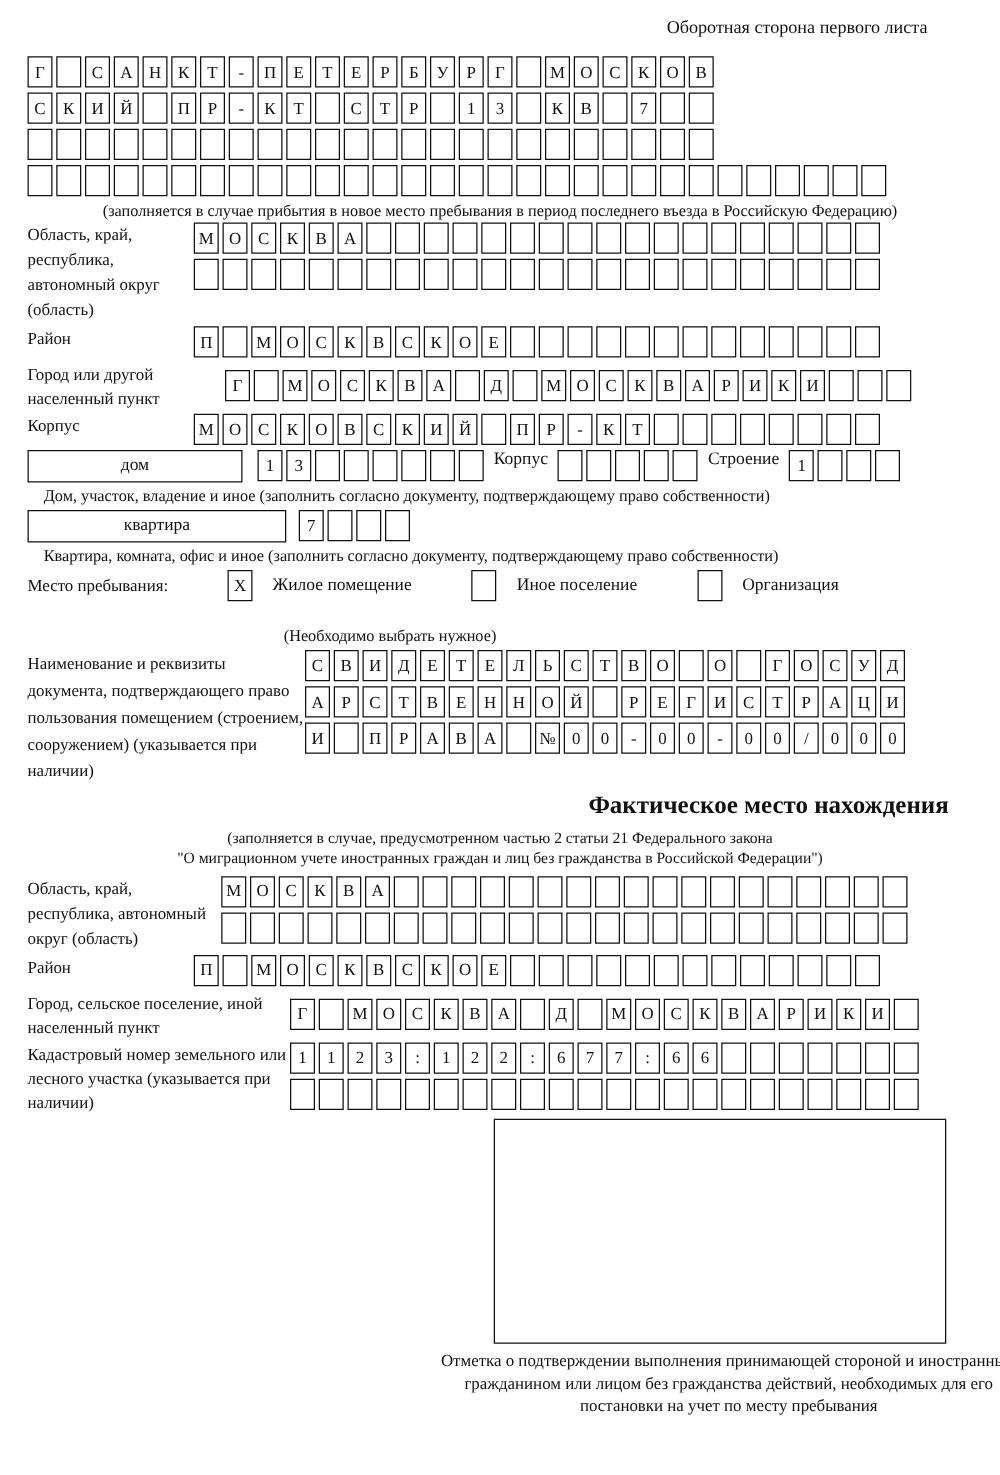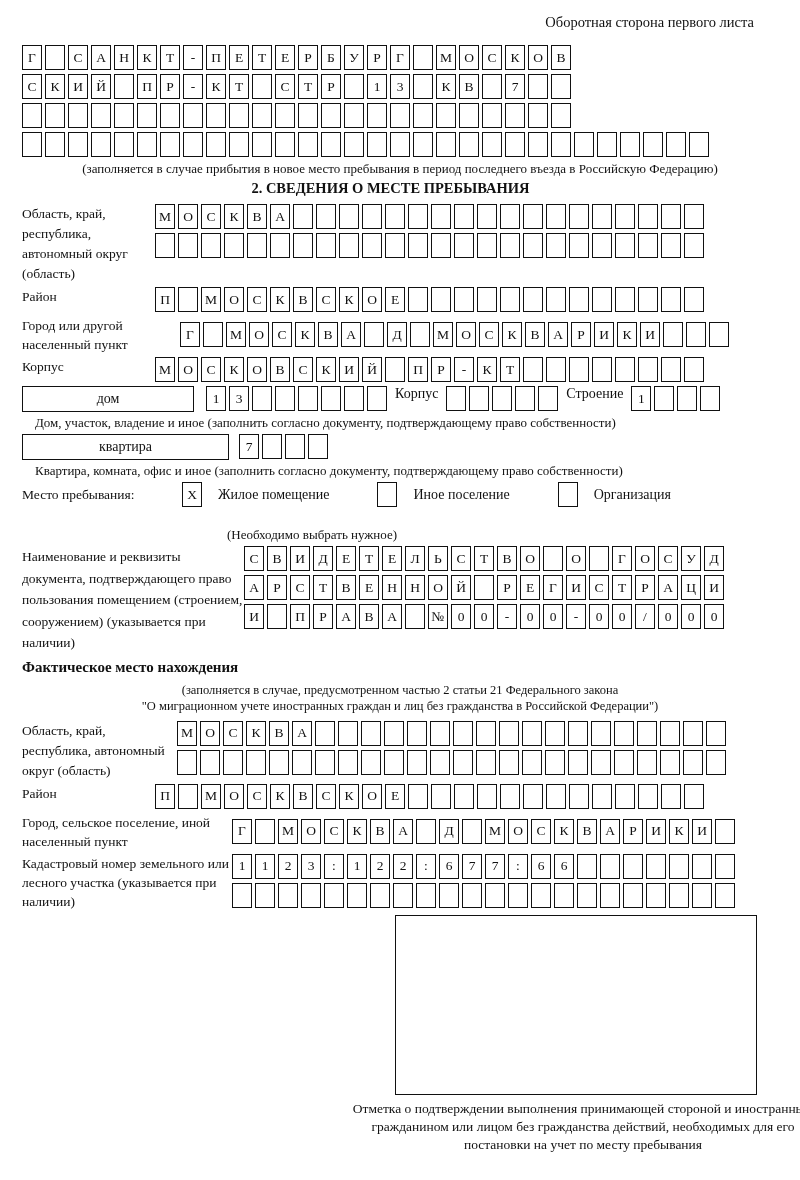--- a/index.html
+++ b/index.html
@@ -8,21 +8,21 @@
     width:800px;height:1180px;
     box-sizing:border-box;
     padding:14px 0 0 22px;
     background:#fff;
     color:#111;
     font-family:"Liberation Serif", serif;
     overflow:hidden;
   }
   .corner{
     text-align:right;
-    padding-right:46px;
+    padding-right:58px;
     font-size:14.5px;
     margin-bottom:14px;
   }
   
   .cellrow{display:flex;gap:3px;height:26px;align-items:flex-start;flex:none;}
   .cell{
     display:inline-flex;flex:none;
     width:18px;height:23px;
     border:1.6px solid #111;
     align-items:center;justify-content:center;
@@ -55,21 +55,21 @@
   .wb170{width:170px;margin-right:12px;}
   .wb205{width:205px;margin-right:10px;}
   .sublabel{font-size:14px;margin:0 8px;}
   
   .mesto{display:flex;align-items:center;margin-top:4px;}
   .mesto-label{width:160px;font-size:13.5px;flex:none;}
   .mesto .cb{margin-right:16px;}
   .opt{font-size:14px;margin-right:48px;}
   .mesto-note{margin-left:205px;margin-top:20px;margin-bottom:4px;}
   
-  .fact-title{font-weight:bold;font-size:15px;text-align:left;width:737px;margin:5px 0 6px 0;}
+  .fact-title{font-weight:bold;font-size:20px;text-align:right;width:737px;margin:5px 0 6px 0;}
   .fact-note{font-size:12.5px;text-align:center;width:756px;line-height:16.5px;}
   .fact-note.mb{margin-bottom:6px;}
   
   .stamp-box{
     margin-left:373px;margin-top:4px;
     width:360px;height:178px;
     border:1.6px solid #111;
   }
   .stamp-caption{
     margin-left:330px;margin-top:5px;
@@ -194,21 +194,20 @@
       <span class="cell"></span>
       <span class="cell"></span>
       <span class="cell"></span>
       <span class="cell"></span>
       <span class="cell"></span>
       <span class="cell"></span>
       <span class="cell"></span>
     </div>
   <div class="note center">(заполняется в случае прибытия в новое место пребывания в период последнего въезда в Российскую Федерацию)</div>
 
-  <div class="h2">2. СВЕДЕНИЯ О МЕСТЕ ПРЕБЫВАНИЯ</div>
 
   <div class="grp">
     <div class="lbl w133">Область, край, республика, автономный округ (область)</div>
     <div class="rows">
       <div class="cellrow">
           <span class="cell">М</span>
           <span class="cell">О</span>
           <span class="cell">С</span>
           <span class="cell">К</span>
           <span class="cell">В</span>

